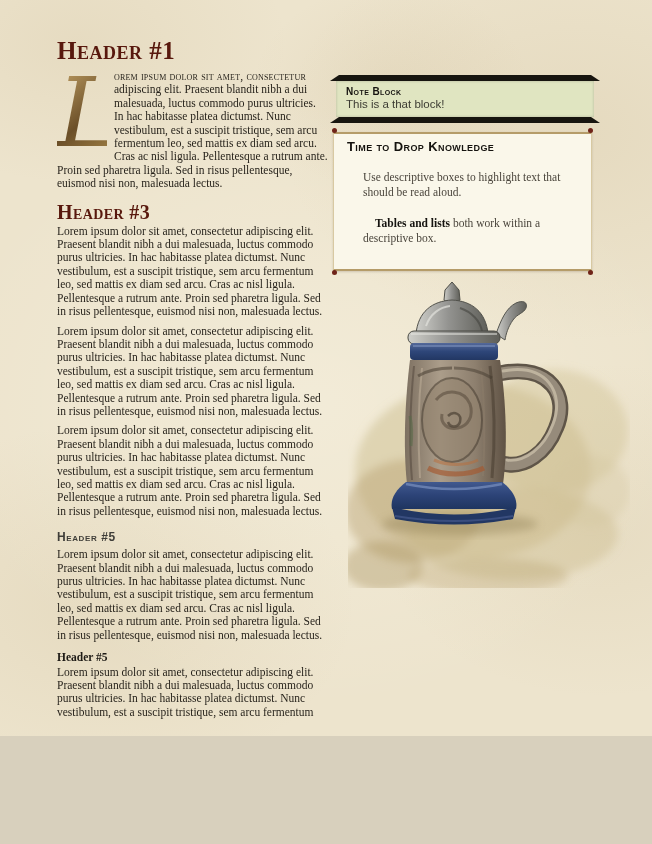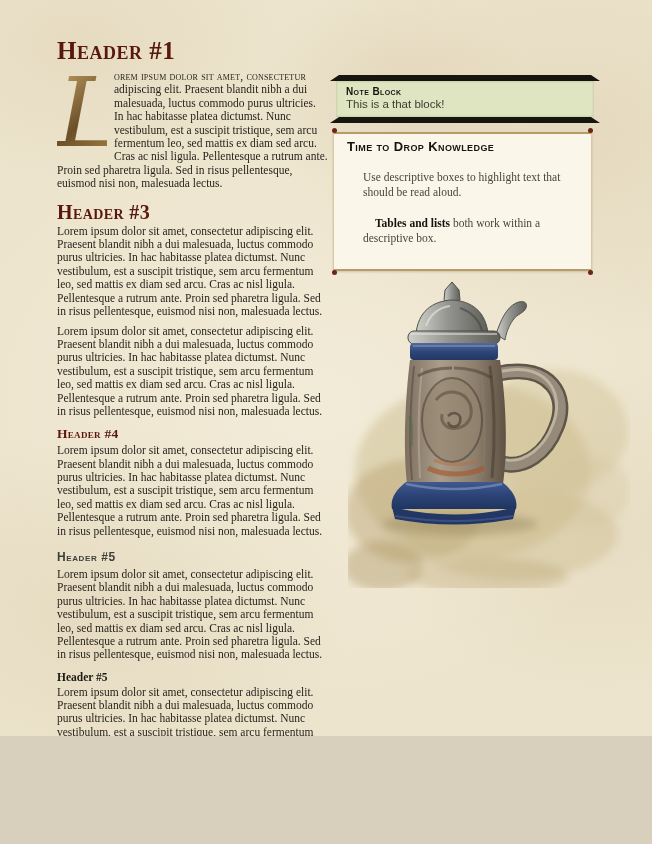--- a/index.html
+++ b/index.html
@@ -73,21 +73,20 @@
 
   <div class="col col-left">
     <h1>Header #1</h1>
     <p class="body"><span class="dropcap">L</span><span class="lead-caps">orem ipsum dolor sit amet, consectetur</span><span> adipiscing elit. Praesent blandit nibh a dui malesuada, luctus commodo purus ultricies. In hac habitasse platea dictumst. Nunc vestibulum, est a suscipit tristique, sem arcu fermentum leo, sed mattis ex diam sed arcu. Cras ac nisl ligula. Pellentesque a rutrum ante. Proin sed pharetra ligula. Sed in risus pellentesque, euismod nisi non, malesuada lectus.</span></p>
 
     <h2>Header #3</h2>
     <p class="body">Lorem ipsum dolor sit amet, consectetur adipiscing elit. Praesent blandit nibh a dui malesuada, luctus commodo purus ultricies. In hac habitasse platea dictumst. Nunc vestibulum, est a suscipit tristique, sem arcu fermentum leo, sed mattis ex diam sed arcu. Cras ac nisl ligula. Pellentesque a rutrum ante. Proin sed pharetra ligula. Sed in risus pellentesque, euismod nisi non, malesuada lectus.</p>
 
     <p class="body">Lorem ipsum dolor sit amet, consectetur adipiscing elit. Praesent blandit nibh a dui malesuada, luctus commodo purus ultricies. In hac habitasse platea dictumst. Nunc vestibulum, est a suscipit tristique, sem arcu fermentum leo, sed mattis ex diam sed arcu. Cras ac nisl ligula. Pellentesque a rutrum ante. Proin sed pharetra ligula. Sed in risus pellentesque, euismod nisi non, malesuada lectus.</p>
 
-    <h4>Header #4</h4>
     <p class="body">Lorem ipsum dolor sit amet, consectetur adipiscing elit. Praesent blandit nibh a dui malesuada, luctus commodo purus ultricies. In hac habitasse platea dictumst. Nunc vestibulum, est a suscipit tristique, sem arcu fermentum leo, sed mattis ex diam sed arcu. Cras ac nisl ligula. Pellentesque a rutrum ante. Proin sed pharetra ligula. Sed in risus pellentesque, euismod nisi non, malesuada lectus.</p>
 
     <h5>Header #5</h5>
     <p class="body">Lorem ipsum dolor sit amet, consectetur adipiscing elit. Praesent blandit nibh a dui malesuada, luctus commodo purus ultricies. In hac habitasse platea dictumst. Nunc vestibulum, est a suscipit tristique, sem arcu fermentum leo, sed mattis ex diam sed arcu. Cras ac nisl ligula. Pellentesque a rutrum ante. Proin sed pharetra ligula. Sed in risus pellentesque, euismod nisi non, malesuada lectus.</p>
 
     <h6>Header #5</h6>
     <p class="body">Lorem ipsum dolor sit amet, consectetur adipiscing elit. Praesent blandit nibh a dui malesuada, luctus commodo purus ultricies. In hac habitasse platea dictumst. Nunc vestibulum, est a suscipit tristique, sem arcu fermentum</p>
   </div>
 
   <div class="col col-right">

